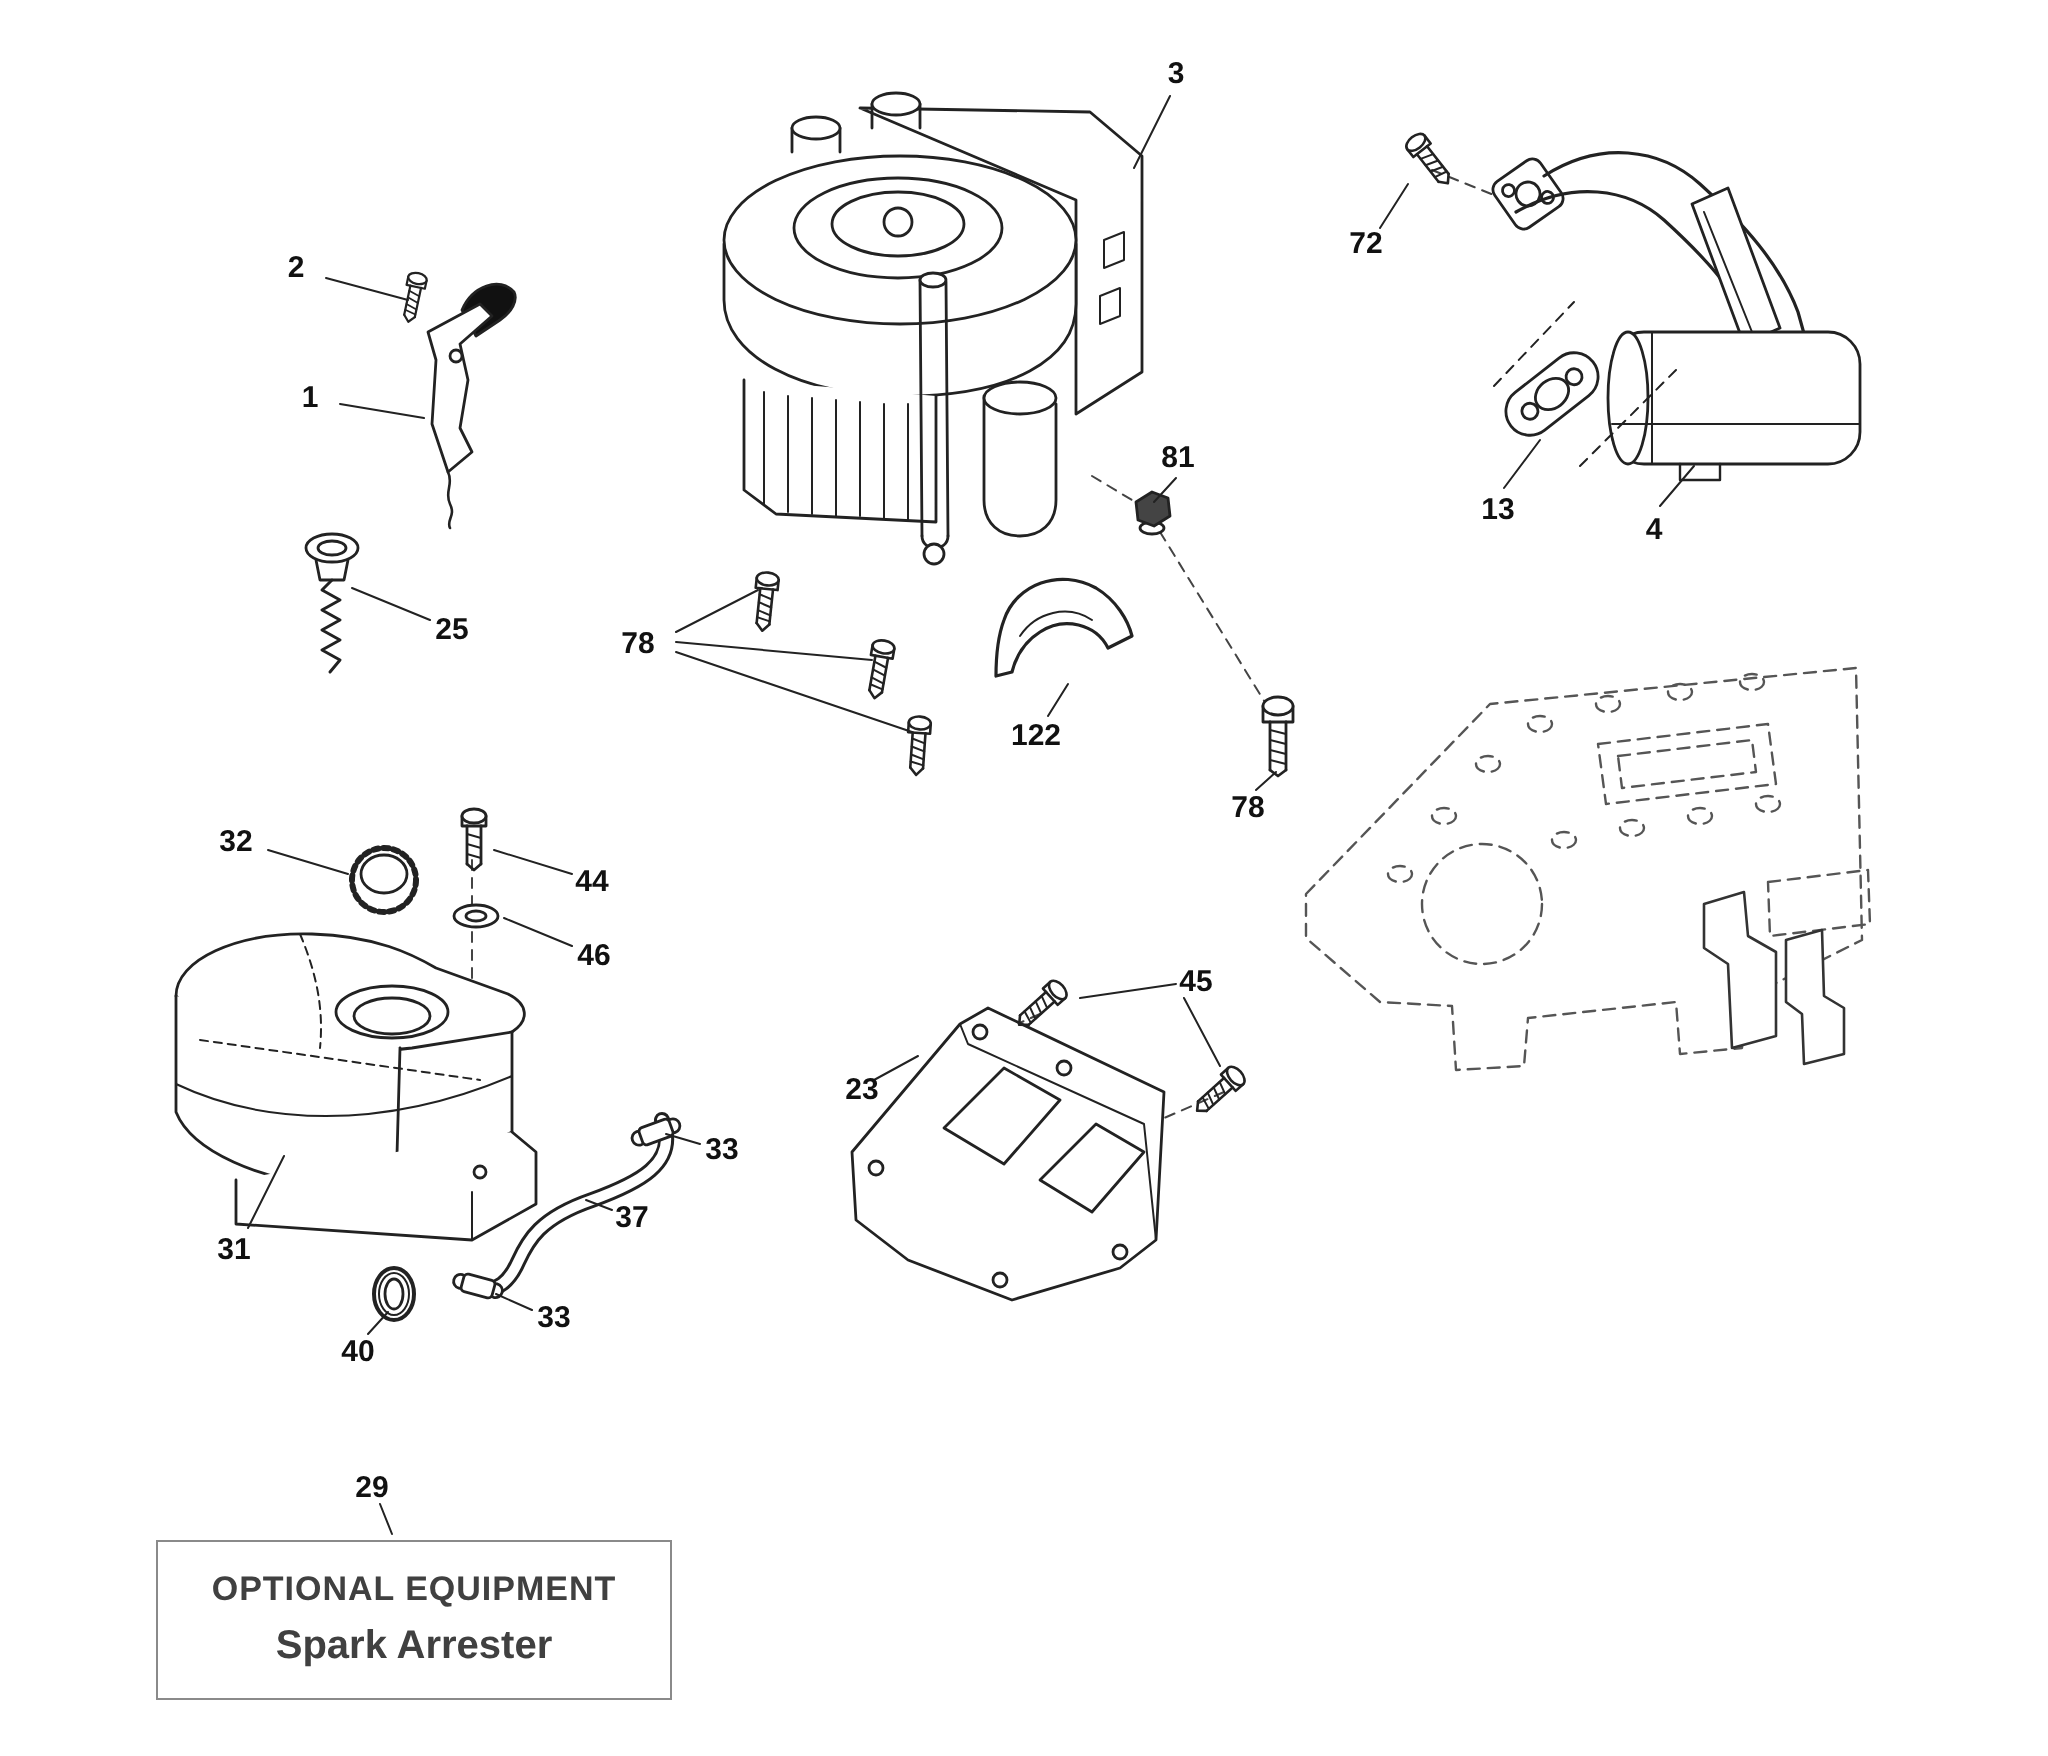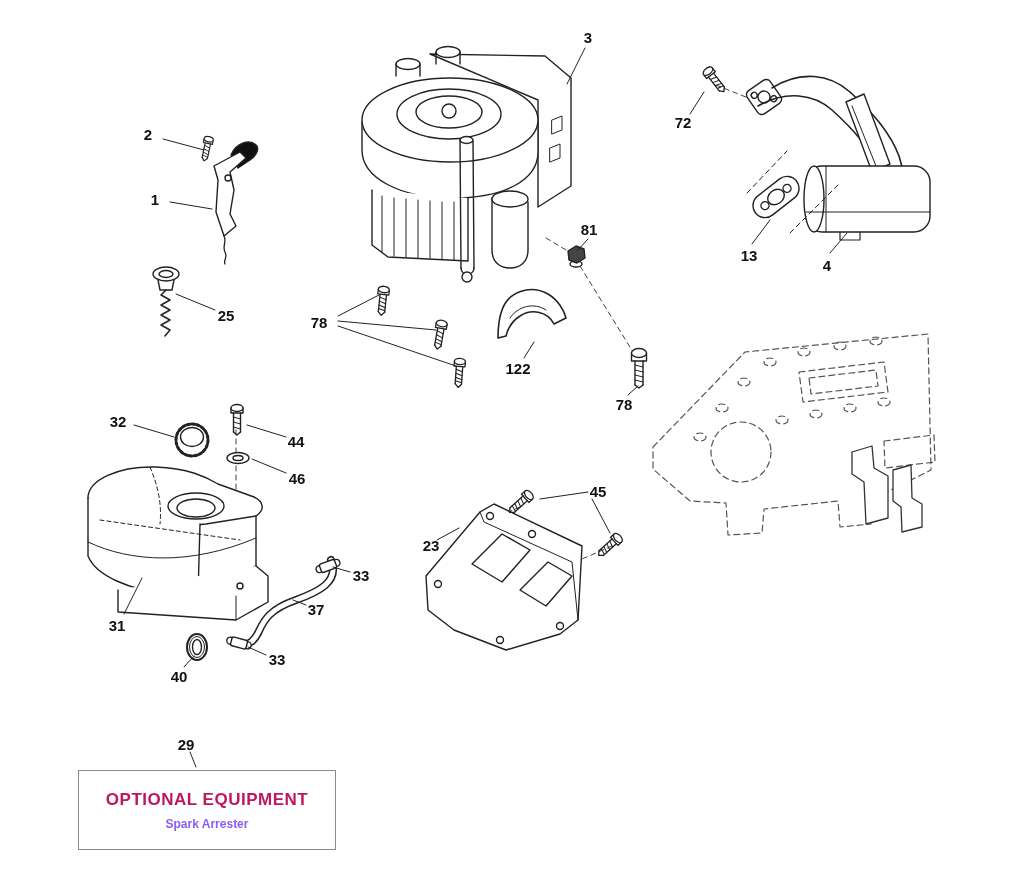--- a/index.html
+++ b/index.html
@@ -4,22 +4,22 @@
 <style>
   html,body{margin:0;padding:0;background:#fff;}
   .canvas{position:relative;width:1024px;height:878px;background:#fff;overflow:hidden;
           font-family:"Liberation Sans",sans-serif;}
   svg{position:absolute;left:0;top:0;}
   .callout{font-family:"Liberation Sans",sans-serif;font-size:15px;font-weight:700;
            fill:#111;text-anchor:middle;dominant-baseline:central;}
   .optional-box{position:absolute;left:78px;top:770px;width:256px;height:78px;
                 border:1.5px solid #8a8a8a;background:#fff;display:flex;flex-direction:column;
                 align-items:center;justify-content:center;gap:7px;}
-  .opt-line1{font-size:17px;font-weight:700;letter-spacing:.5px;color:#be185d;}
-  .opt-line2{font-size:12px;font-weight:700;color:#8b5cf6;}
+  .opt-line1{font-size:17px;font-weight:700;letter-spacing:.5px;color:#404040;}
+  .opt-line2{font-size:20px;font-weight:700;color:#404040;}
 </style>
 </head>
 <body>
 
 <div class="canvas">
 
   <div class="optional-box">
     <div class="opt-line1">OPTIONAL EQUIPMENT</div>
     <div class="opt-line2">Spark Arrester</div>
   </div>

